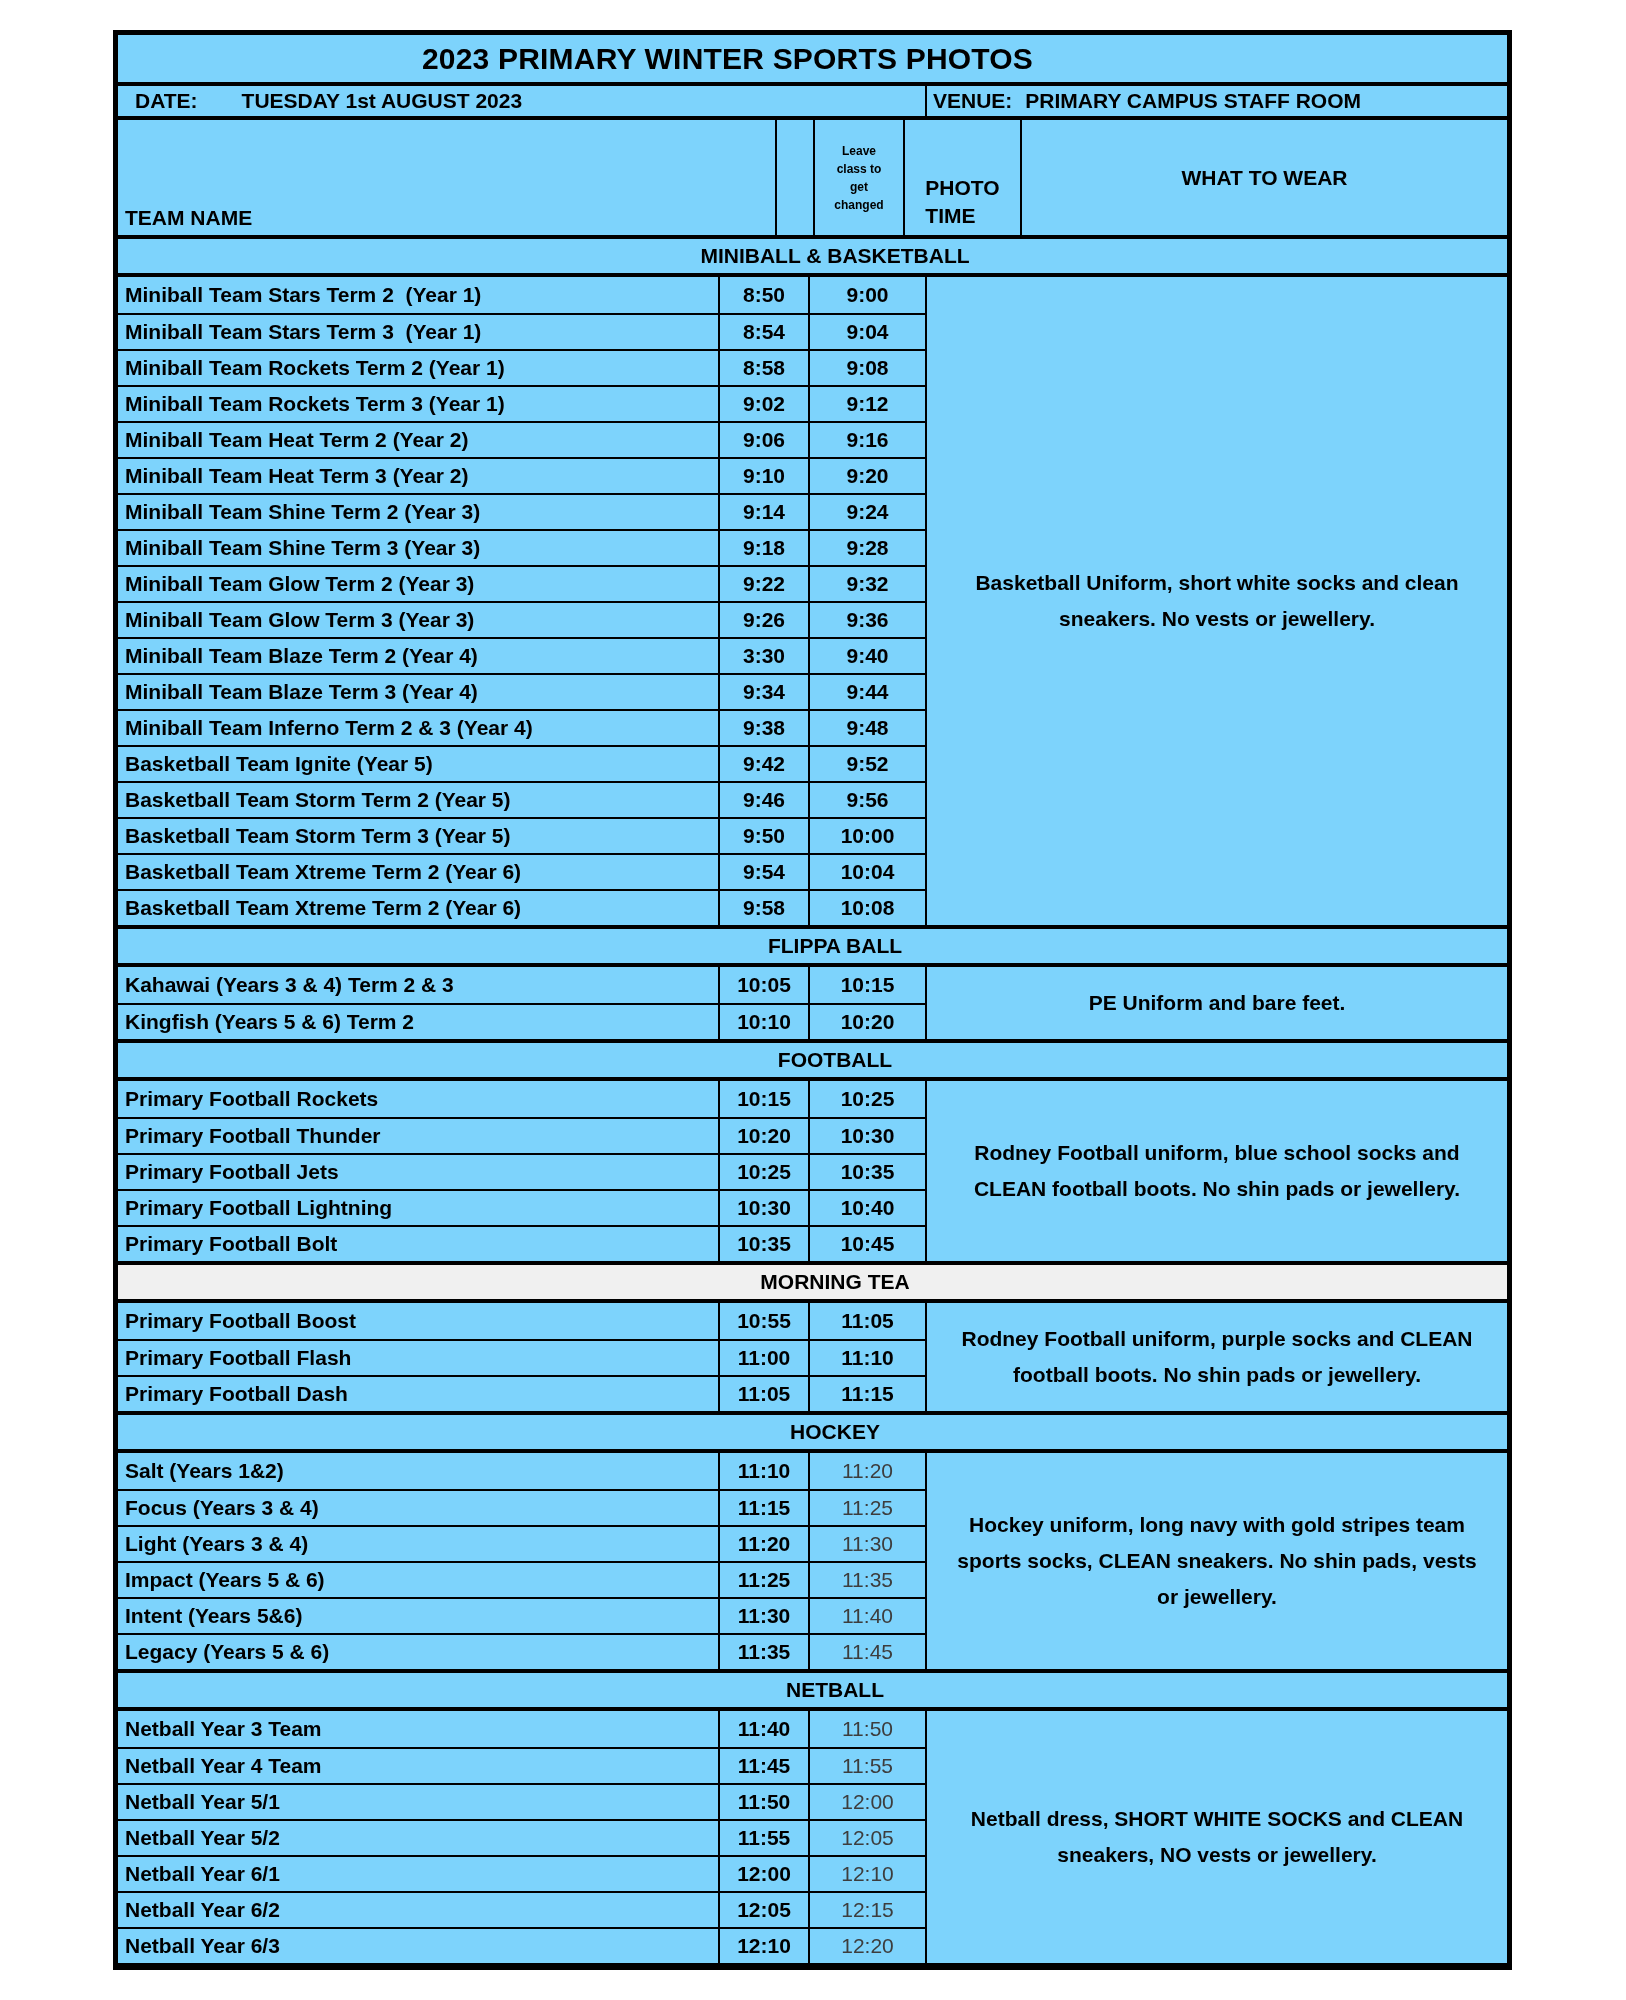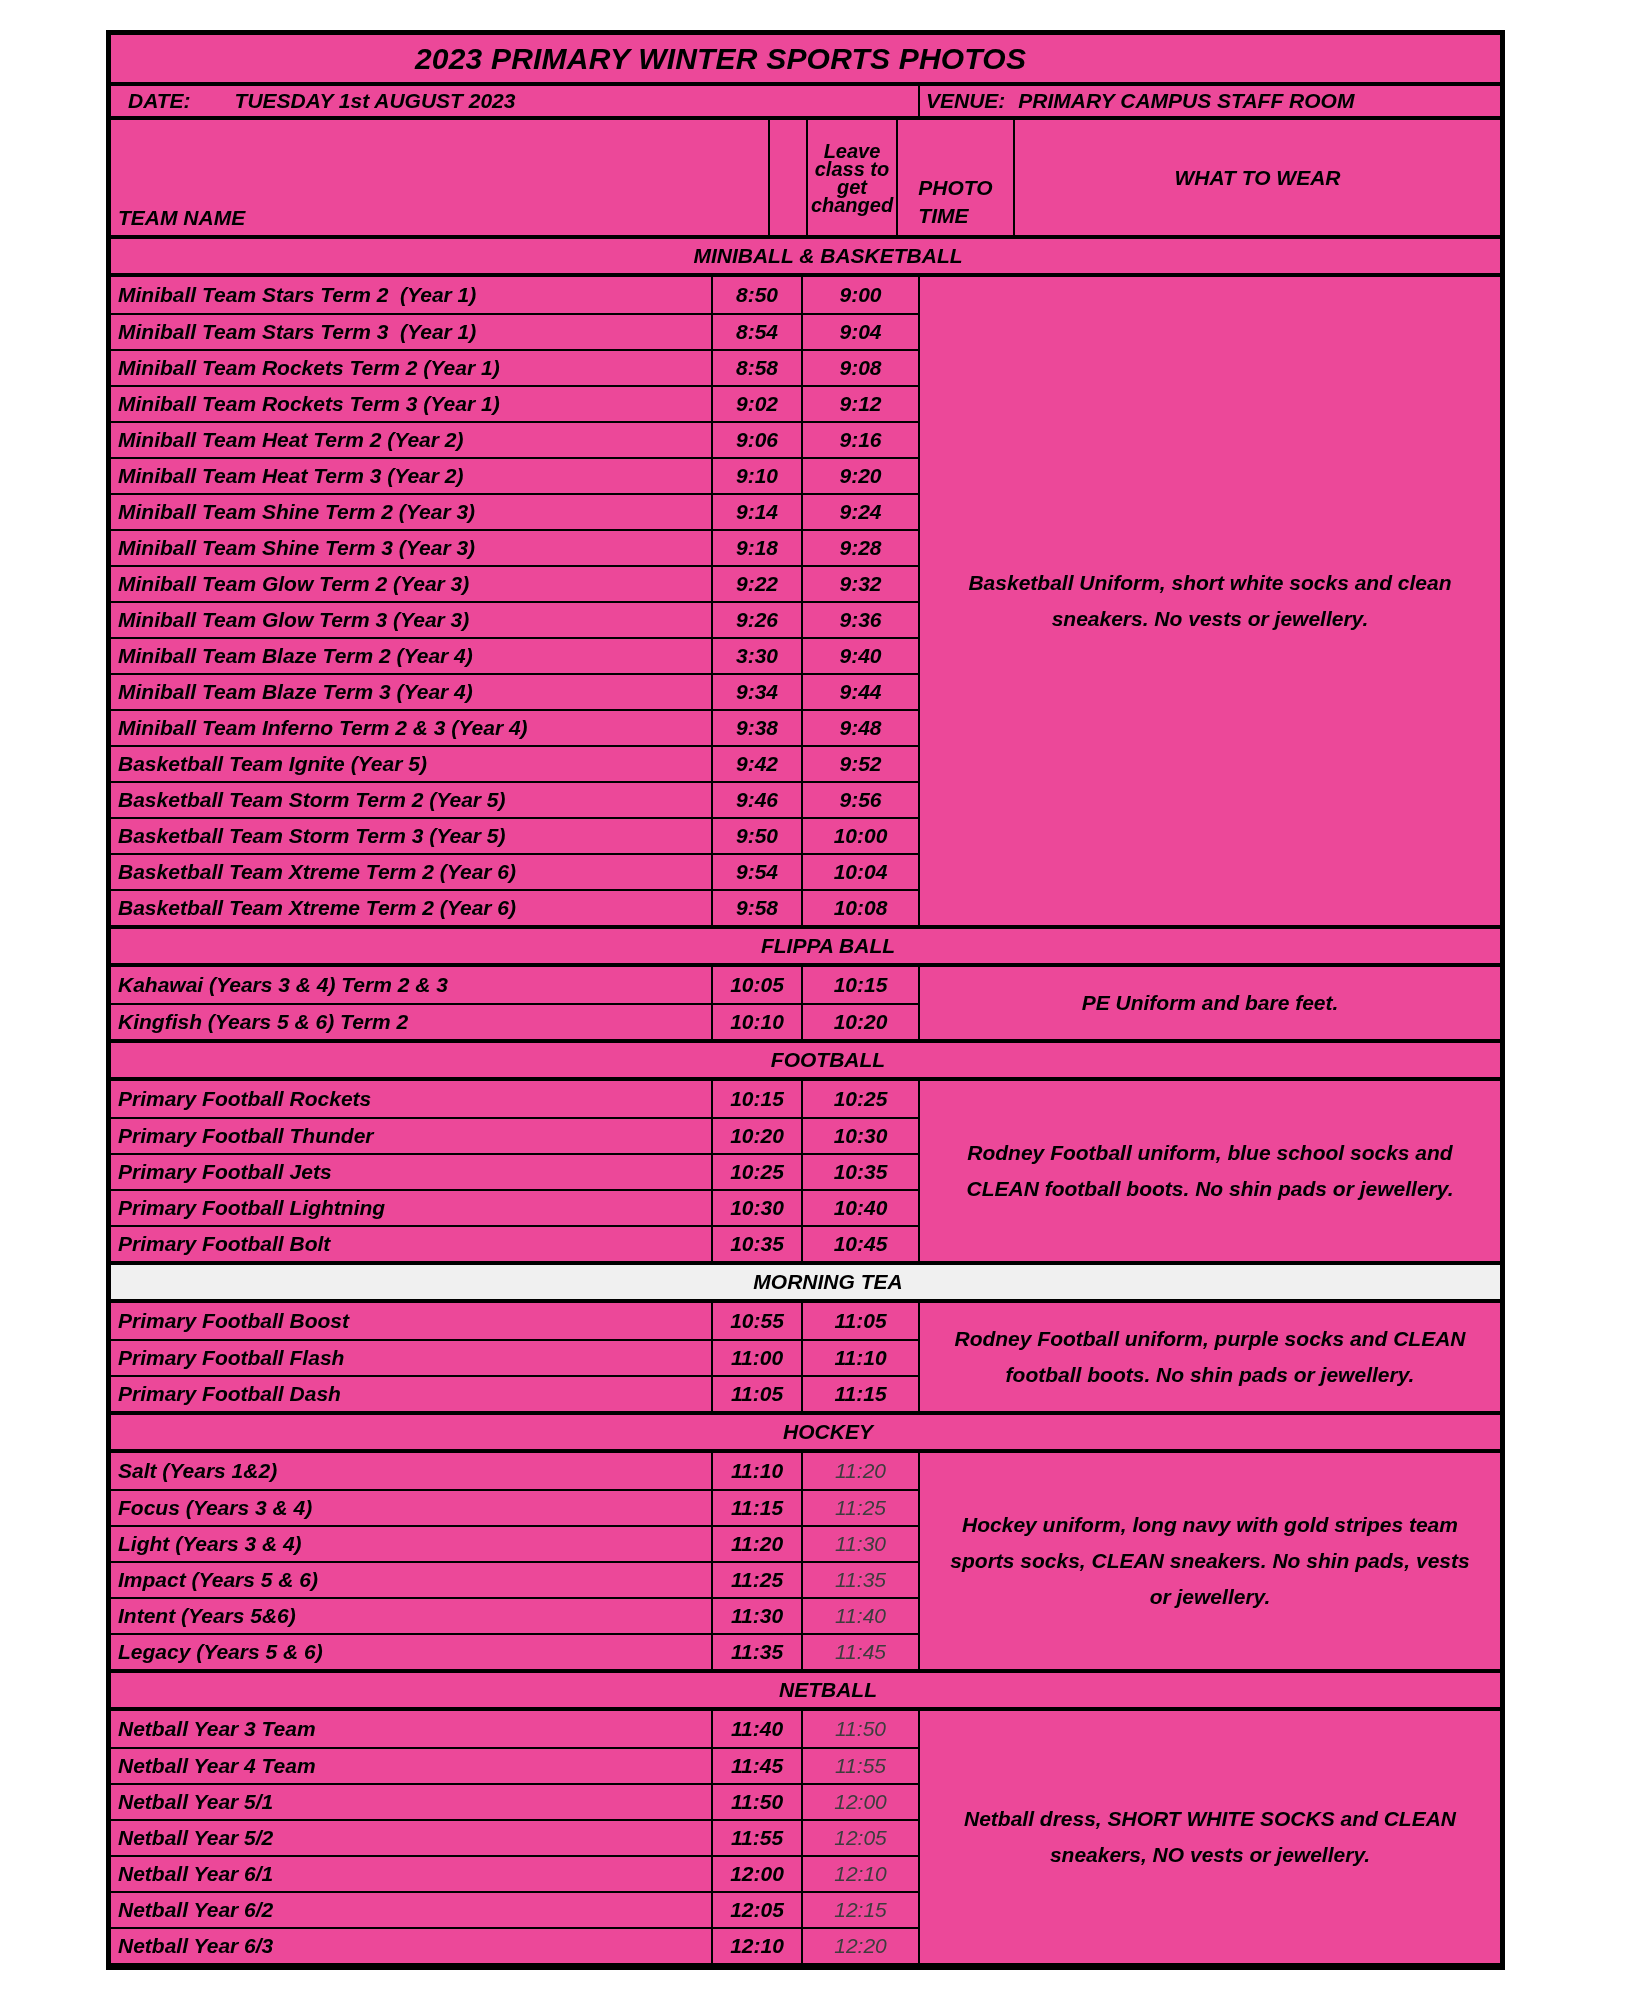--- a/index.html
+++ b/index.html
@@ -3,40 +3,40 @@
 <meta charset="utf-8">
 <style>
   * { box-sizing: border-box; margin: 0; padding: 0; }
   html, body { background: #ffffff; }
   body {
     width: 1626px; height: 2000px; position: relative;
     font-family: "Liberation Sans", sans-serif; color: #000;
     -webkit-font-smoothing: antialiased;
   }
   .sheet {
-    position: absolute; left: 106px; top: 30px; width: 1399px;
-    border: 5px solid #000; border-bottom-width: 7px; background: #ec4899; font-style: italic;
+    position: absolute; left: 113px; top: 30px; width: 1399px;
+    border: 5px solid #000; border-bottom-width: 7px; background: #7dd3fc;
   }
   
   .title-row {
     height: 51px; border-bottom: 4px solid #000;
     display: flex; align-items: center; justify-content: center;
     padding-right: 170px; font-weight: bold; font-size: 30px; letter-spacing: .2px;
   }
   
   .date-row { height: 34px; border-bottom: 4px solid #000; display: flex; font-weight: bold; font-size: 21px; padding-left: 10px; }
   .date-cell { flex: 1; display: flex; align-items: center; padding-left: 7px; }
   .date-value { margin-left: 44px; }
   .venue-cell { width: 582px; border-left: 2px solid #000; display: flex; align-items: center; padding-left: 6px; }
   .venue-value { margin-left: 13px; }
   
   .colheader-row { height: 115px; display: flex; font-weight: bold; }
   .h-team { flex: 1; display: flex; align-items: flex-end; padding: 0 0 5px 7px; font-size: 21px; }
   .h-spacer { width: 38px; border-left: 2px solid #000; }
-  .h-leave { width: 90px; border-left: 2px solid #000; font-size: 20px; line-height: 18px;
+  .h-leave { width: 90px; border-left: 2px solid #000; font-size: 12px; line-height: 18px;
              display: flex; align-items: center; justify-content: center; text-align: center; }
   .h-photo { width: 117px; border-left: 2px solid #000; font-size: 21px; line-height: 28px;
              display: flex; align-items: flex-end; justify-content: center; text-align: left; padding-bottom: 5px; }
   .h-wear { width: 487px; border-left: 2px solid #000; font-size: 21px;
             display: flex; align-items: center; justify-content: center; }
   
   .section-header {
     border-top: 4px solid #000; border-bottom: 4px solid #000; height: 42px;
     display: flex; align-items: center; justify-content: center;
     font-weight: bold; font-size: 21px; padding-left: 45px;

